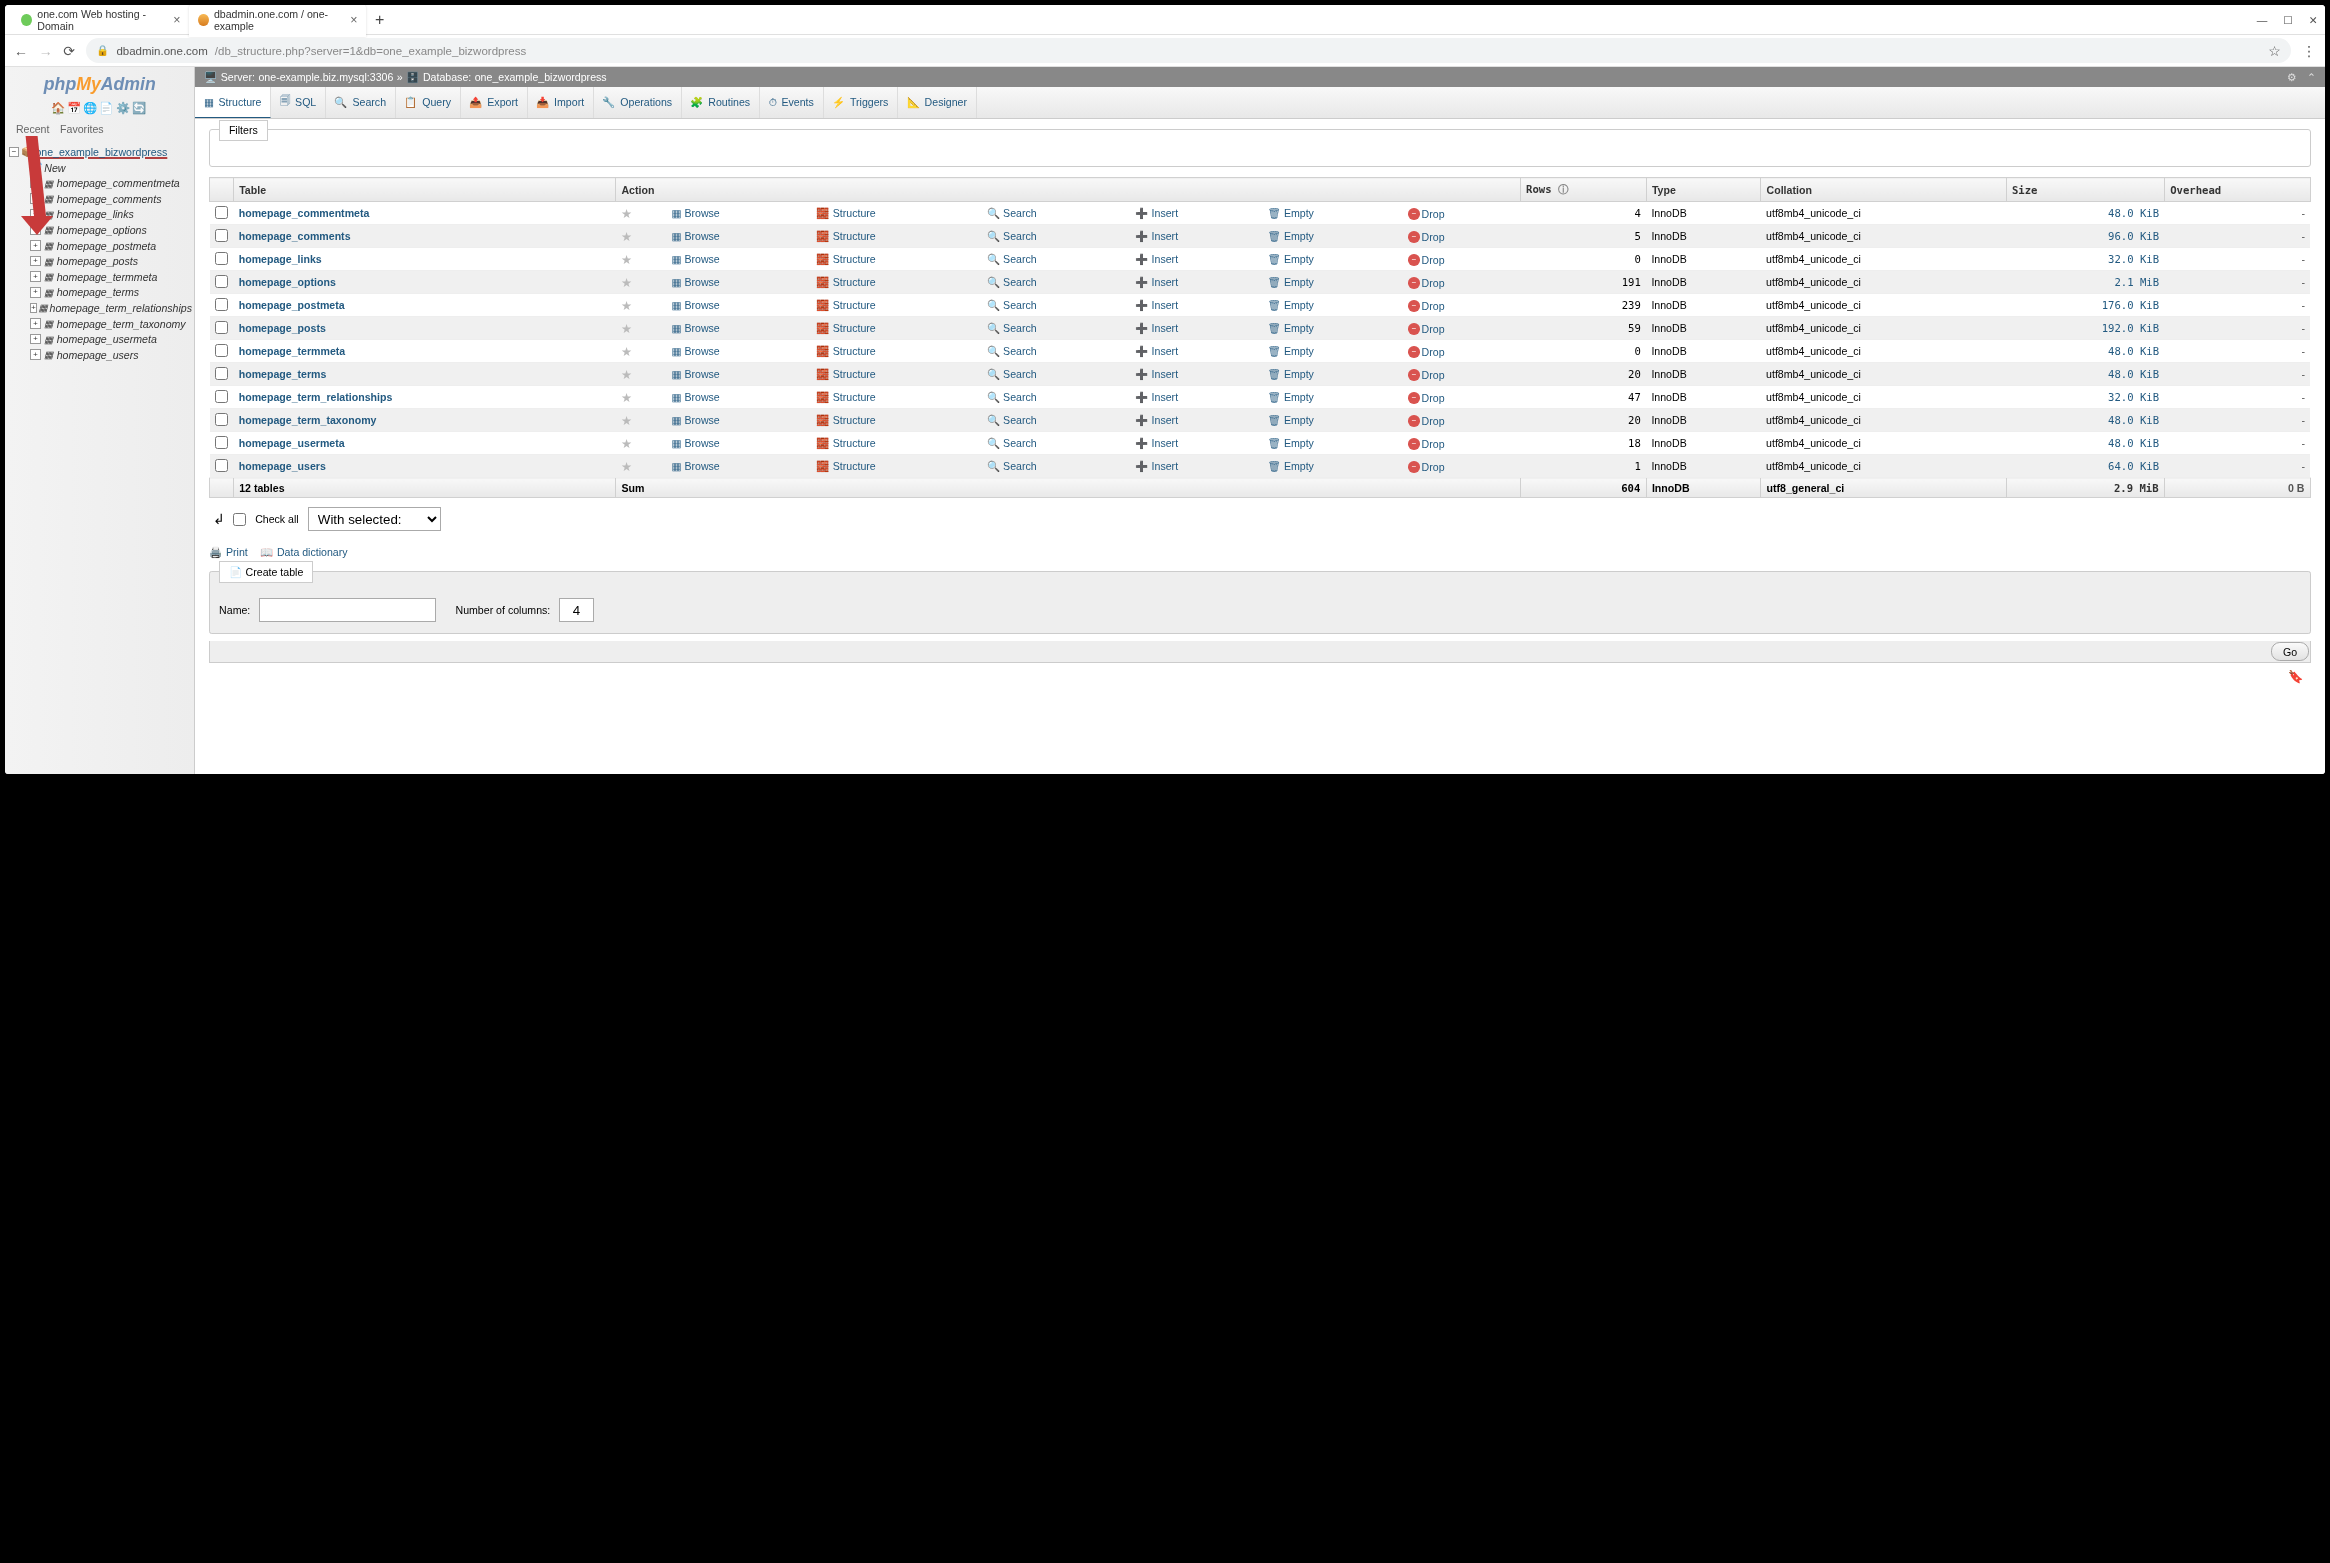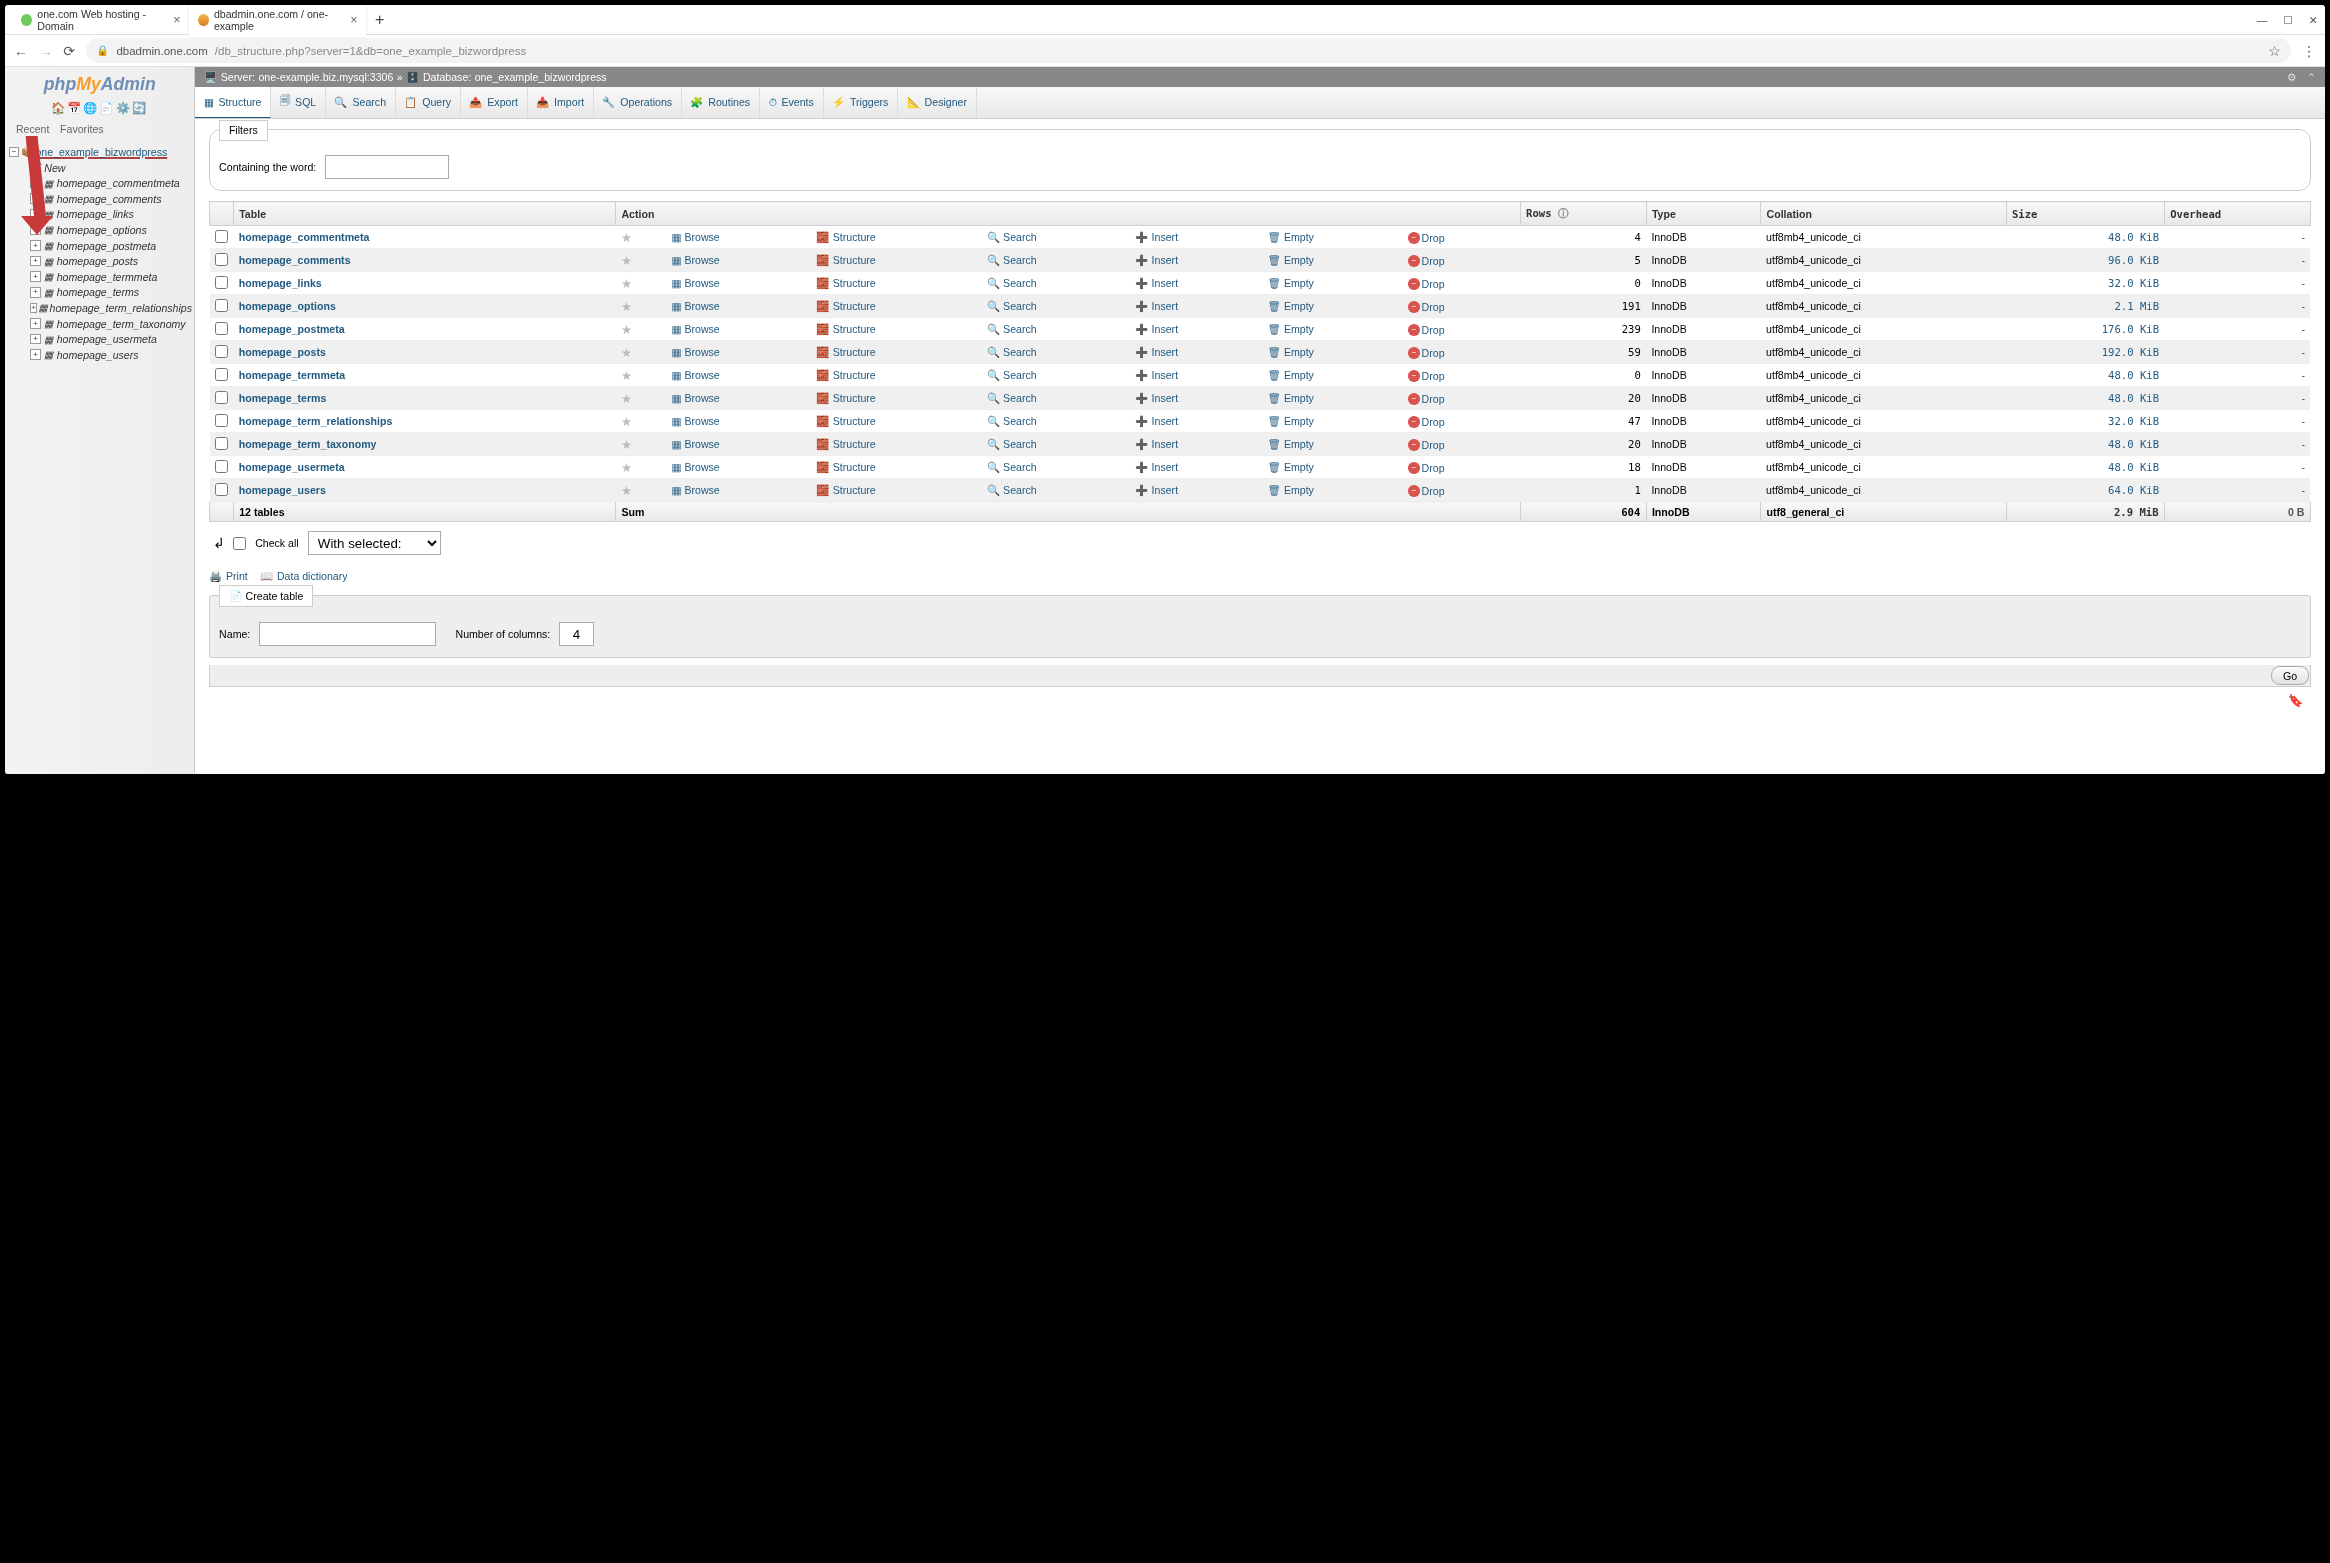--- a/index.html
+++ b/index.html
@@ -50,21 +50,21 @@
 .breadcrumb-bar { background: #888; color: #fff; padding: 3.5px 8.8px; font-size: 10.6px; display: flex; align-items: center; gap: 3.5px; }
 .breadcrumb-bar a { color: #fff; text-decoration: none; }
 .breadcrumb-bar .gear { margin-left: auto; color: #ddd; }
 
 .topnav { display: flex; background: linear-gradient(#f8f8f8, #e8e8e8); border-bottom: 0.9px solid #ccc; font-size: 10.6px; }
 .topnav-item { display: flex; align-items: center; gap: 4.4px; padding: 6.2px 8.8px; cursor: pointer; color: #235a81; border-right: 0.9px solid #ddd; }
 .topnav-item.active { background: #fff; border-bottom: 1.8px solid #235a81; color: #235a81; font-weight: normal; }
 .topnav-icon { font-size: 10.6px; }
 
 .content { padding: 10.6px 14px; }
-fieldset.filters { border: 0.9px solid #ccc; border-radius: 12px; padding: 25px 8.8px 10.6px; margin-bottom: 10.6px; position: relative; }
+fieldset.filters { border: 0.9px solid #ccc; border-radius: 3px; padding: 25px 8.8px 10.6px; margin-bottom: 10.6px; position: relative; }
 fieldset.filters legend { background: #fff; border: 0.9px solid #ccc; padding: 3.5px 8.8px; font-size: 10.6px; position: absolute; top: -10.6px; left: 8.8px; }
 .filter-row { display: flex; align-items: center; gap: 8.8px; font-size: 10.6px; }
 .filter-row input { border: 0.9px solid #aaa; padding: 3.5px; width: 124px; }
 
 table.db-table { width: 100%; border-collapse: collapse; font-size: 10.6px; }
 table.db-table th { background: linear-gradient(#f8f8f8,#e8e8e8); text-align: left; padding: 4.4px 5.3px; border: 0.9px solid #d0d0d0; color: #333; font-weight: bold; }
 table.db-table td { padding: 3.5px 5.3px; border-bottom: 0.9px solid #eee; white-space: nowrap; }
 table.db-table tr.odd td { background: #fff; }
 table.db-table tr.even td { background: #f0f0f0; }
 table.db-table tr.sumrow td { background: linear-gradient(#f8f8f8,#e8e8e8); border: 0.9px solid #d0d0d0; font-weight: bold; }
@@ -280,24 +280,20 @@
           </div>
           <div class="topnav-item">
             <span class="topnav-icon">📐</span>
             <span>Designer</span>
           </div>
         </div>
 
       <div class="content">
         <fieldset class="filters">
           <legend>Filters</legend>
-          <div class="filter-row">
-            <label>Containing the word:</label>
-            <input type="text" style="">
-          </div>
         </fieldset>
 
         <table class="db-table">
           <thead>
             <tr>
               <th style="width:17.7px"></th>
               <th>Table</th>
               <th colspan="7">Action</th>
               <th class="num"><span>Rows</span> <span style="color:#888">ⓘ</span></th>
               <th>Type</th>

